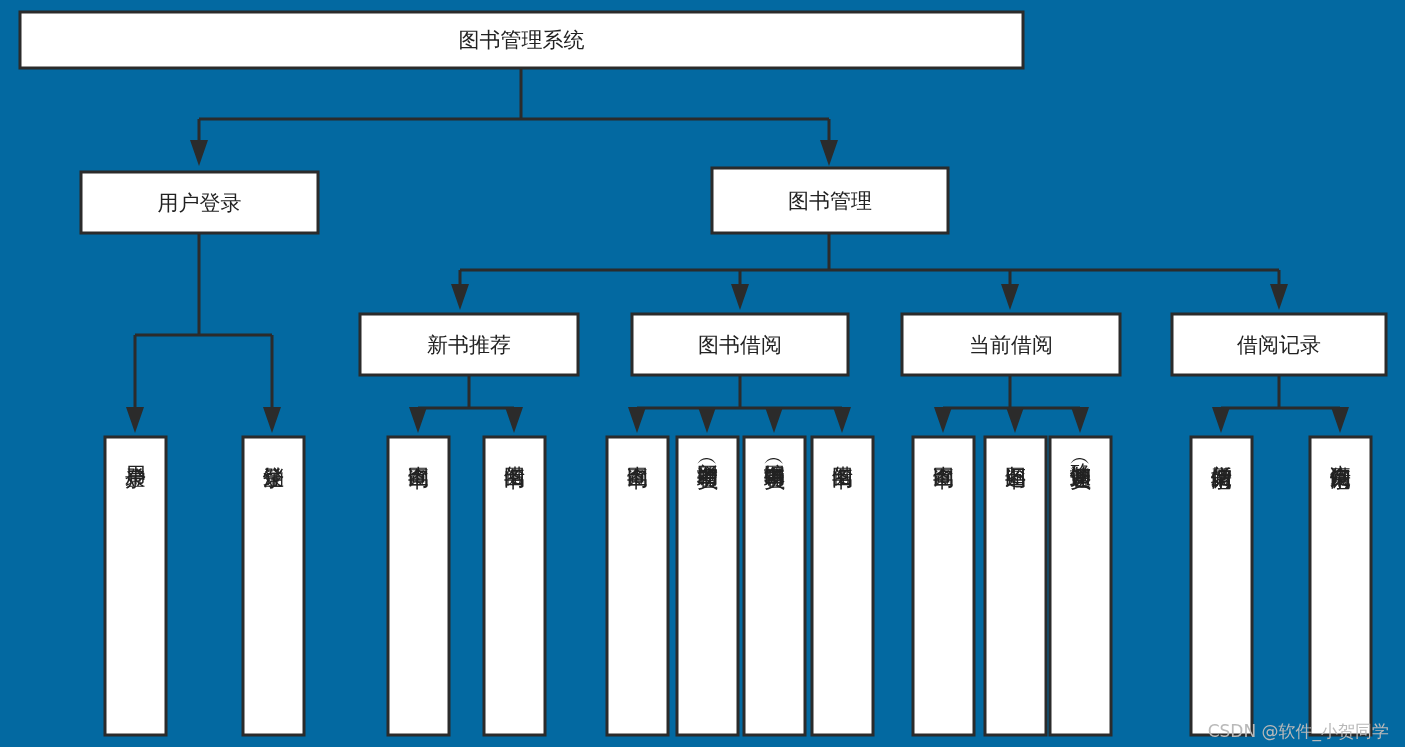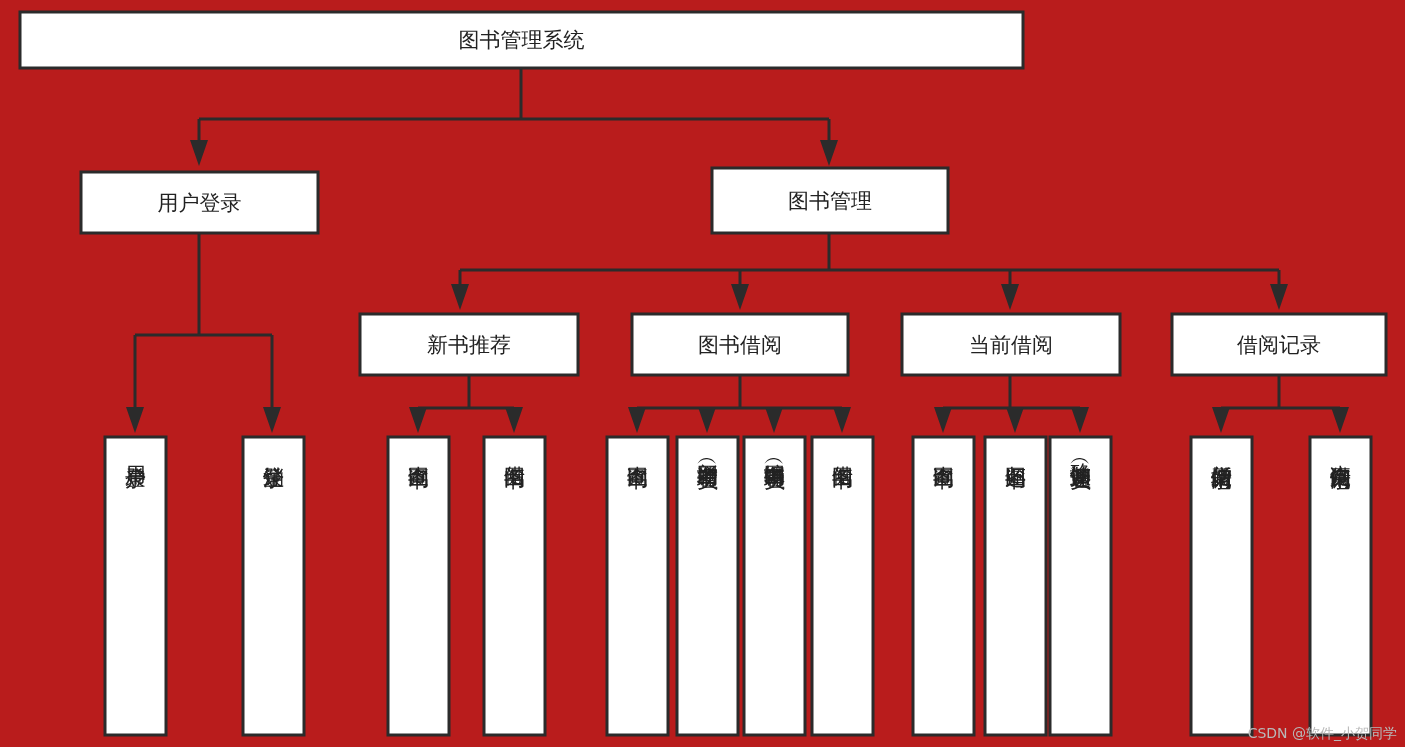--- a/index.html
+++ b/index.html
@@ -1,28 +1,28 @@
 <!DOCTYPE html>
 <html><head>
 <meta charset="utf-8">
 <style>
   html,body{margin:0;padding:0;background:#ffffff;}
   body{width:1405px;height:747px;overflow:hidden;
        font-family:"DejaVu Sans","Liberation Sans",sans-serif;}
-  #diagram-root{position:relative;width:1405px;height:747px;background:#b91c1c;}
+  #diagram-root{position:relative;width:1405px;height:747px;background:#0369a1;}
   svg#tree{position:absolute;left:0;top:0;width:1405px;height:747px;}
   .node-rect{fill:#ffffff;stroke:#2b2b2b;stroke-width:3;}
   .conn{stroke:#2b2b2b;stroke-width:3;fill:none;stroke-linecap:butt;}
   .arrow-head{fill:#2b2b2b;stroke:none;}
   .node-label{font-family:"DejaVu Sans","Liberation Sans",sans-serif;
        font-size:21px;fill:#222222;dominant-baseline:middle;text-anchor:middle;}
   .leaf-label{font-family:"DejaVu Sans","Liberation Sans",sans-serif;
        font-size:21px;fill:#222222;writing-mode:vertical-rl;
        text-anchor:middle;letter-spacing:1px;}
-  .watermark{position:absolute;right:8px;bottom:4px;font-size:14px;
+  .watermark{position:absolute;right:16px;bottom:4px;font-size:17px;
        color:#b9b9b9;font-family:"DejaVu Sans","Liberation Sans",sans-serif;
        white-space:nowrap;pointer-events:none;}
 </style>
 </head>
 <body>
 
 <div id="diagram-root">
   <svg id="tree" viewBox="0 0 1405 747">
       <g>
         <line x1="521" y1="68" x2="521" y2="119" class="conn"></line>

